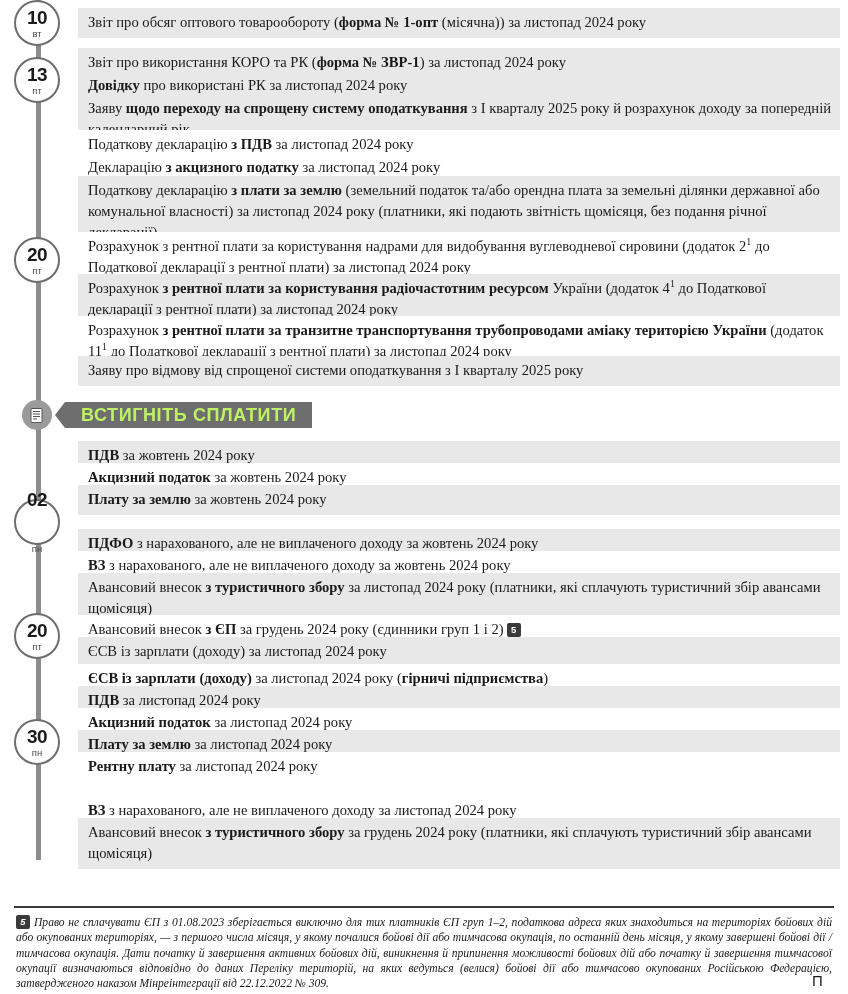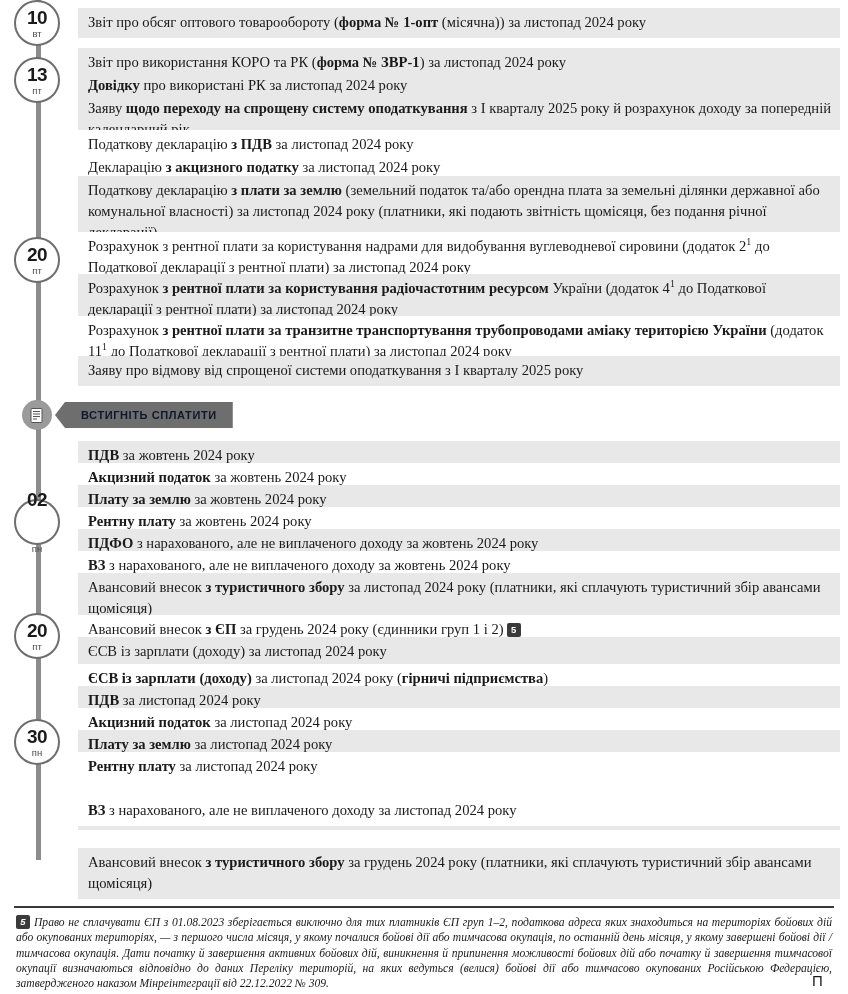--- a/index.html
+++ b/index.html
@@ -85,24 +85,24 @@
     position: absolute;
     left: 55px;
     top: 402px;
     height: 26px;
     display: flex;
     align-items: center;
   }
   .sh-flag {
     position: relative;
     background: #6e6e6e;
-    color: #0f172a;
+    color: #bef264;
     font-family: "Liberation Sans", sans-serif;
     font-weight: bold;
-    font-size: 11px;
+    font-size: 18px;
     letter-spacing: 0.6px;
     padding: 5px 16px 5px 26px;
     height: 26px;
     line-height: 16px;
     clip-path: polygon(10px 0, 100% 0, 100% 100%, 10px 100%, 0 50%);
   }
   .sh-icon {
     position: absolute;
     left: -33px;
     top: -2px;
@@ -243,23 +243,20 @@
 
   <div class="block shaded" style="top:441px;">
     <p><b>ПДВ</b> за жовтень 2024 року</p>
   </div>
   <div class="block plain" style="top:463px;">
     <p><b>Акцизний податок</b> за жовтень 2024 року</p>
   </div>
   <div class="block shaded" style="top:485px;">
     <p><b>Плату за землю</b> за жовтень 2024 року</p>
   </div>
-  <div class="block plain" style="top:507px;">
-    <p><b>Рентну плату</b> за жовтень 2024 року</p>
-  </div>
   <div class="block shaded" style="top:529px;">
     <p><b>ПДФО</b> з нарахованого, але не виплаченого доходу за жовтень 2024 року</p>
   </div>
   <div class="block plain" style="top:551px;">
     <p><b>ВЗ</b> з нарахованого, але не виплаченого доходу за жовтень 2024 року</p>
   </div>
   <div class="block shaded" style="top:573px;">
     <p>Авансовий внесок <b>з туристичного збору</b> за листопад 2024 року (платники, які сплачують туристичний збір авансами щомісяця)</p>
   </div>
 
@@ -284,21 +281,21 @@
   </div>
   <div class="block plain" style="top:752px;">
     <p><b>Рентну плату</b> за листопад 2024 року</p>
   </div>
   <div class="block shaded" style="top:800px;text-decoration:underline;">
     <p><b>ПДФО</b> з нарахованого, але не виплаченого доходу за листопад 2024 року</p>
   </div>
   <div class="block plain" style="top:796px;">
     <p><b>ВЗ</b> з нарахованого, але не виплаченого доходу за листопад 2024 року</p>
   </div>
-  <div class="block shaded" style="top:848px;">
+  <div class="block shaded" style="top:818px;">
     <p>Авансовий внесок <b>з туристичного збору</b> за грудень 2024 року (платники, які сплачують туристичний збір авансами щомісяця)</p>
   </div>
 
   <div class="footnote">
     <span class="fn-marker">5</span><span>Право не сплачувати ЄП з 01.08.2023 зберігається виключно для тих платників ЄП груп 1–2, податкова адреса яких знаходиться на те­риторіях бойових дій або окупованих територіях, — з першого числа місяця, у якому почалися бойові дії або тимчасова окупація, по остан­ній день місяця, у якому завершені бойові дії / тимчасова окупація. Дати початку й завершення активних бойових дій, виникнення й при­пинення можливості бойових дій або початку й завершення тимчасової окупації визначаються відповідно до даних Переліку територій, на яких ведуться (велися) бойові дії або тимчасово окупованих Російською Федерацією, затвердженого наказом Мінреінтеграції від 22.12.2022 № 309.</span>
   </div>
 
   <div class="pi-mark">П</div>
 
 </div>

